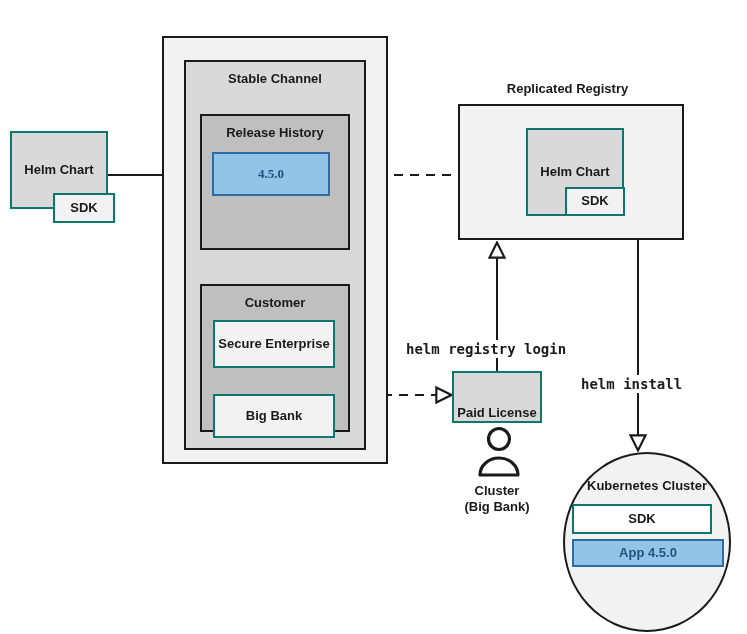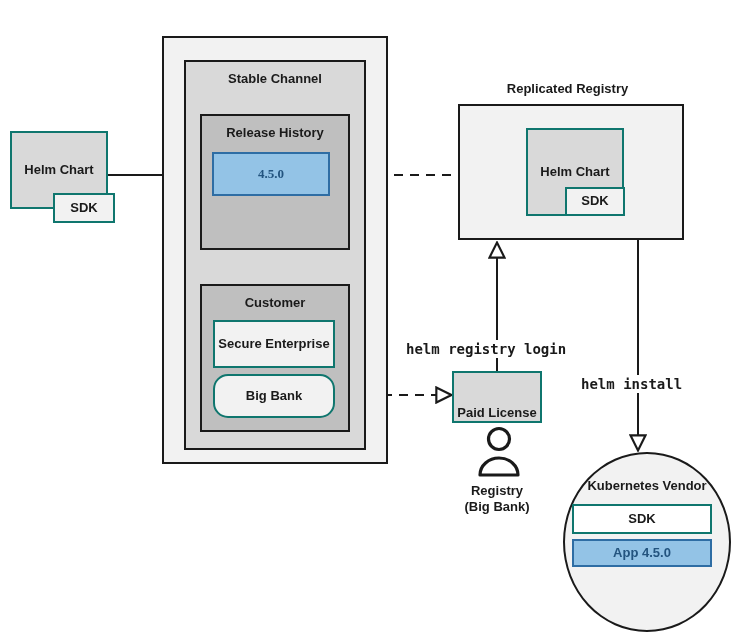--- a/index.html
+++ b/index.html
@@ -137,21 +137,21 @@
   <div class="node fill-blue" style="left:212px; top:152px; width:118px; height:44px;font-family:Liberation Serif, serif;">
     <span>4.5.0</span>
   </div>
 
   <div class="grp-label fill-mid" style="left:200px; top:284px; width:150px; height:148px;">
     <span>Customer</span>
   </div>
   <div class="node fill-lightest" style="left:213px; top:320px; width:122px; height:48px;">
     <span>Secure Enterprise</span>
   </div>
-  <div class="node fill-lightest" style="left:213px; top:374px; width:122px; height:44px;border-radius:15px;">
+  <div class="node fill-lightest" style="left:213px; top:394px; width:122px; height:44px;">
     <span>Big Bank</span>
   </div>
 
   <div class="caption" style="left:455px; top:81px; width:225px;">Replicated Registry</div>
 
   <div class="grp-label fill-lightest" style="left:458px; top:104px; width:226px; height:136px;"></div>
 
   <div class="node fill-light" style="left:526px; top:128px; width:98px; height:88px;">
     <span>Helm Chart</span>
   </div>
@@ -165,26 +165,26 @@
   <div class="node fill-light" style="left:452px; top:371px; width:90px; height:52px;align-items:flex-end;">
     <span>Paid License</span>
   </div>
 
   <svg class="person-icon" style="left:471px; top:425px;" width="56" height="52" viewBox="0 0 56 52" xmlns="http://www.w3.org/2000/svg">
     <circle cx="28" cy="14" r="10.5" fill="none" stroke="#1a1a1a" stroke-width="3.2"></circle>
     <path d="M 9 50 A 19 17 0 0 1 47 50 Z" fill="none" stroke="#1a1a1a" stroke-width="3.2" stroke-linejoin="round"></path>
   </svg>
 
   <div class="caption" style="left:437px; top:483px; width:120px;">
-    <div>Registry</div>
+    <div>Cluster</div>
     <div>(Big Bank)</div>
   </div>
 
   <div class="circle-node" style="left:563px; top:452px; width:168px; height:180px;"></div>
-  <div class="caption" style="left:563px; top:478px; width:168px;">Kubernetes Vendor</div>
+  <div class="caption" style="left:563px; top:478px; width:168px;">Kubernetes Cluster</div>
   <div class="node fill-white" style="left:572px; top:504px; width:140px; height:30px;">
     <span>SDK</span>
   </div>
-  <div class="node fill-blue" style="left:572px; top:539px; width:140px; height:28px;">
+  <div class="node fill-blue" style="left:572px; top:539px; width:152px; height:28px;">
     <span>App 4.5.0</span>
   </div>
 
 </div>
 
 </body></html>

